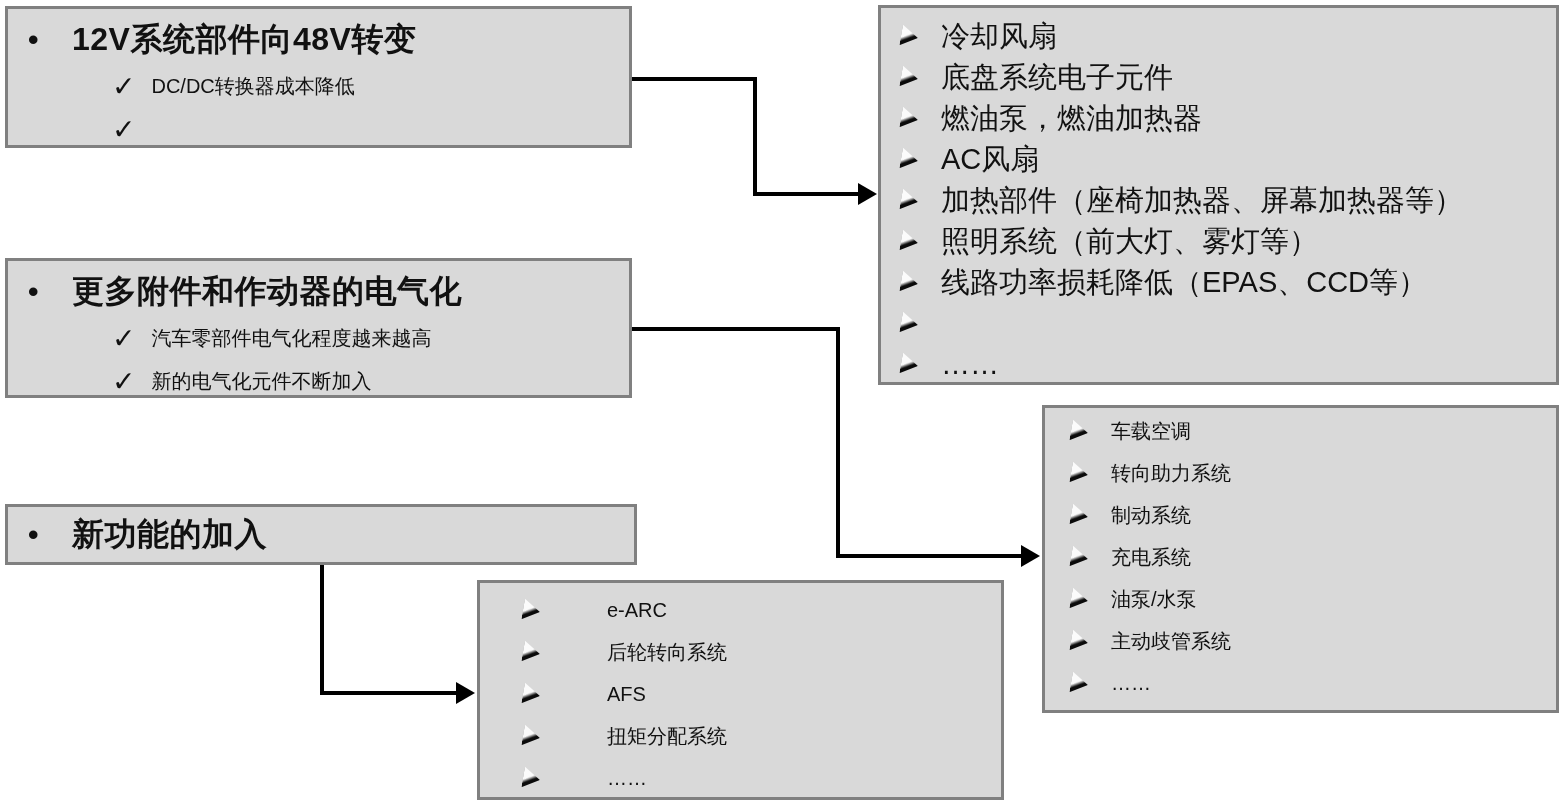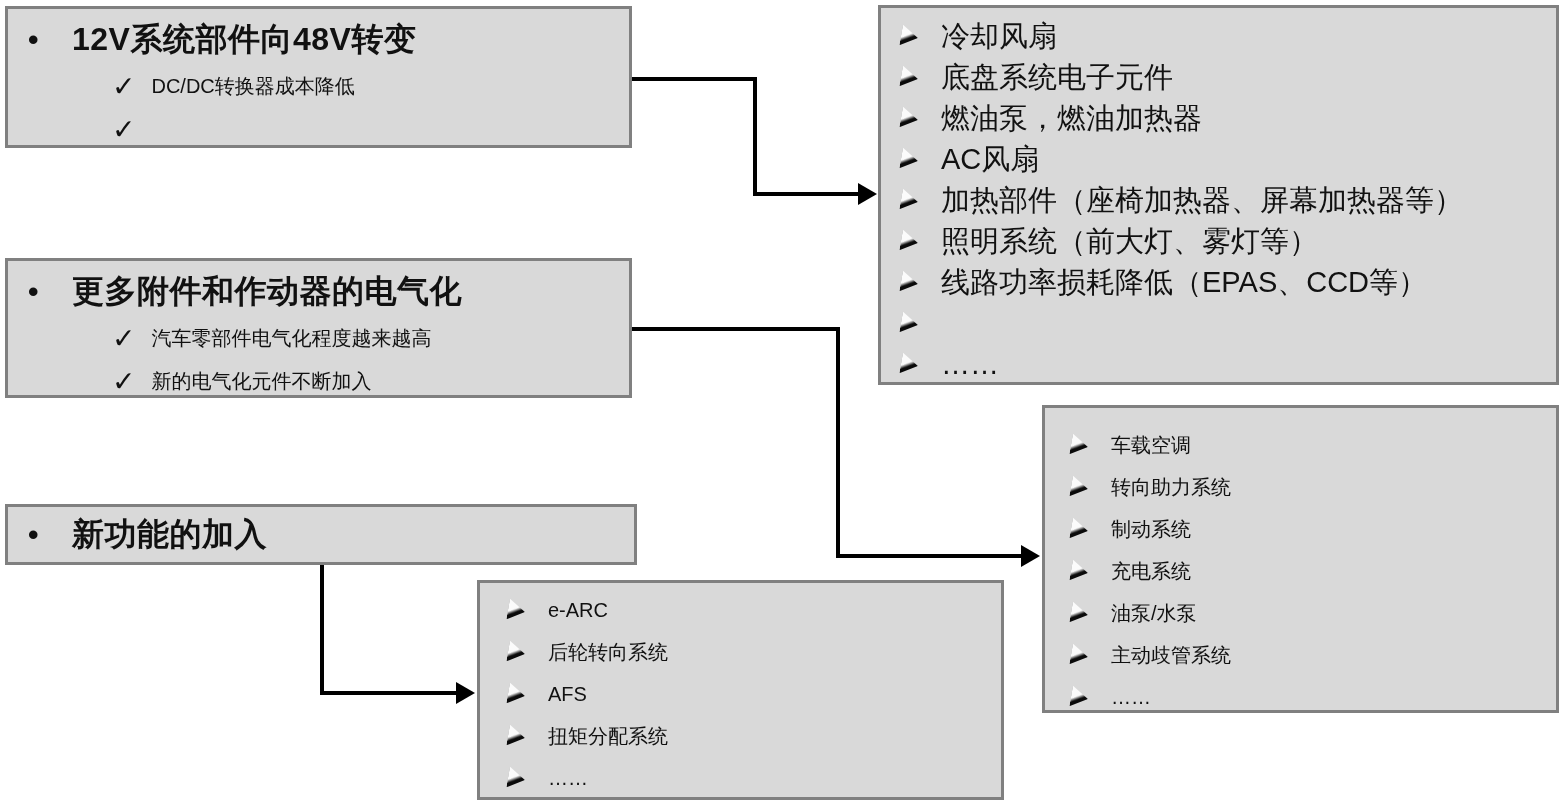--- a/index.html
+++ b/index.html
@@ -27,22 +27,22 @@
   #box3 .title-row { height:55px; }
   .dot-mk { width:44px; font-size:30px; font-weight:700; line-height:1; }
   .box-title { font-size:32px; font-weight:700; letter-spacing:0.5px; white-space:nowrap;text-align:center; }
 
   .check-list .row { display:flex; align-items:center; height:43px; padding-left:104px; }
   .mk-check { font-size:28px; margin-right:16px; line-height:1; }
 
   .arrow-list .row { display:flex; align-items:center; }
   #box4 .row { height:41px; padding-left:20px; }
   #box5 .row { height:42px; padding-left:26px; }
-  #box6 .row { height:42px; padding-left:28px; }
-  #box4 { padding-top:8px; } #box5 { padding-top:16px; } #box6 { padding-top:6px; }
+  #box6 .row { height:42px; padding-left:43px;gap:44px; }
+  #box4 { padding-top:8px; } #box5 { padding-top:2px; } #box6 { padding-top:6px; }
 
   .mk-arrow {
     display:inline-block; flex:0 0 auto;
     width:17px; height:21px; margin-right:23px;
     clip-path:polygon(0 0, 100% 50%, 0 100%);
     background:linear-gradient(150deg,#fbfbfb 42%,#0a0a0a 55%);
     filter:drop-shadow(0 0 1.2px #000);
     transform:rotate(10deg);
   }
   .tx { font-size:20px; white-space:nowrap; }

